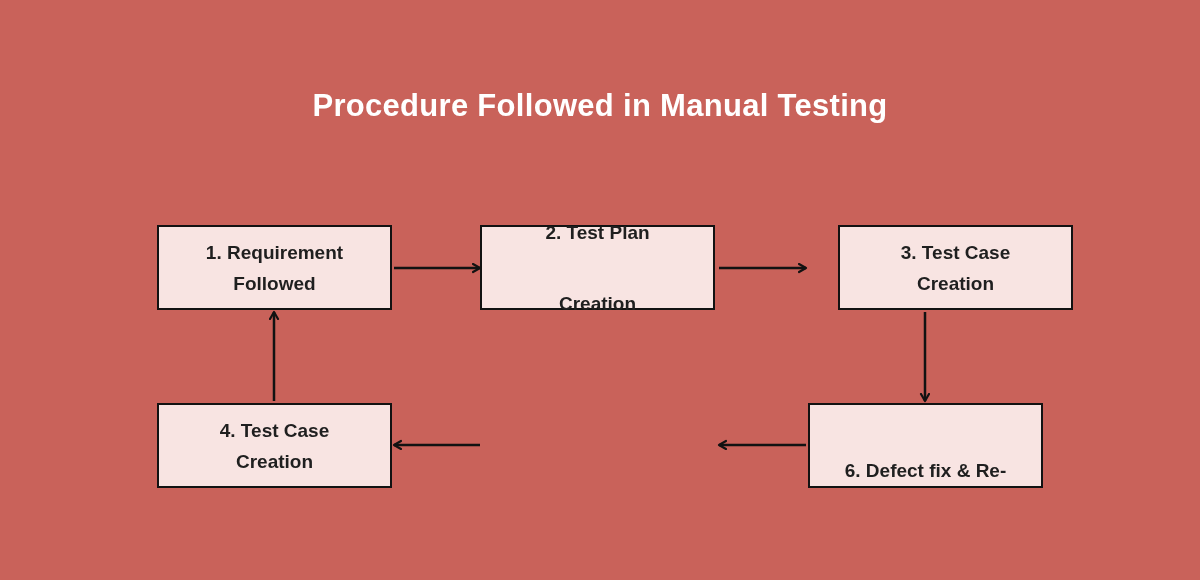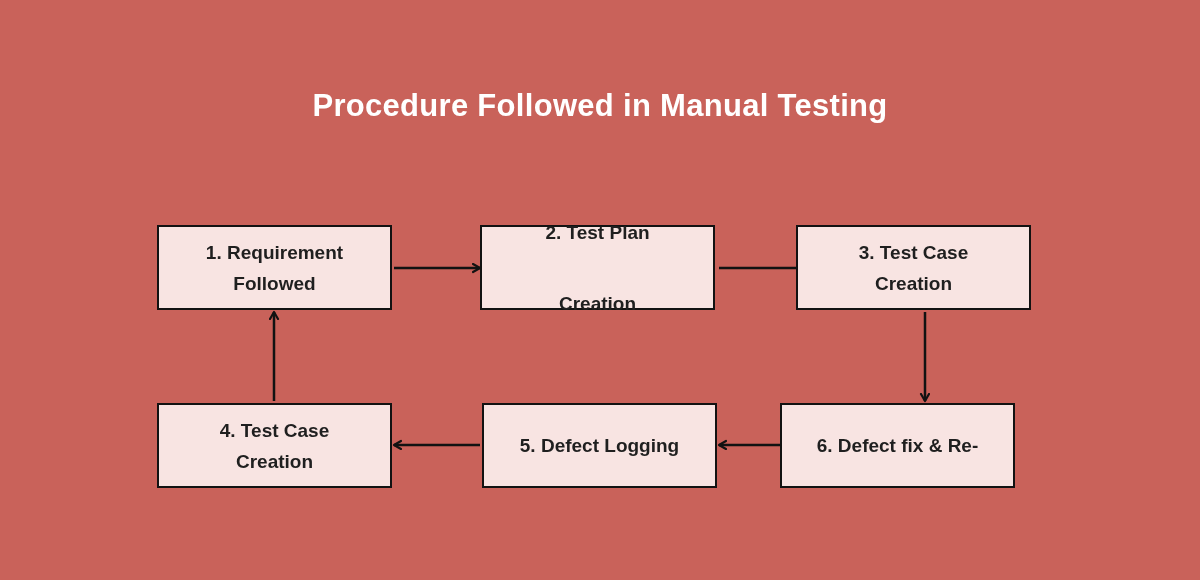--- a/index.html
+++ b/index.html
@@ -55,24 +55,24 @@
     font-size:19px;
     font-weight:700;
   }
   .node span{
     display:block;
     line-height:31px;
     white-space:nowrap;
   }
   .n1{left:157px;top:225px;}
   .n2{left:480px;top:225px;gap:40px;}
-  .n3{left:796px;top:225px;}
+  .n3{left:838px;top:225px;}
   .n4{left:157px;top:403px;}
   .n5{left:482px;top:403px;}
-  .n6{left:780px;top:403px;}
+  .n6{left:808px;top:403px;justify-content:flex-end;}
 </style>
 </head>
 <body>
 
 <div class="canvas">
 
   <h1 class="title">Procedure Followed in Manual Testing</h1>
 
   <svg class="arrows" width="1200" height="580" viewBox="0 0 1200 580" xmlns="http://www.w3.org/2000/svg">
     <defs>
@@ -101,22 +101,18 @@
   <div class="node n3">
     <span>3. Test Case</span>
     <span>Creation</span>
   </div>
 
   <div class="node n4">
     <span>4. Test Case</span>
     <span>Creation</span>
   </div>
 
-  <div class="node n5">
-    <span>5. Defect Logging</span>
-    <span></span>
-  </div>
 
   <div class="node n6">
     <span>6. Defect fix &amp; Re-</span>
   </div>
 
 </div>
 
 </body></html>

